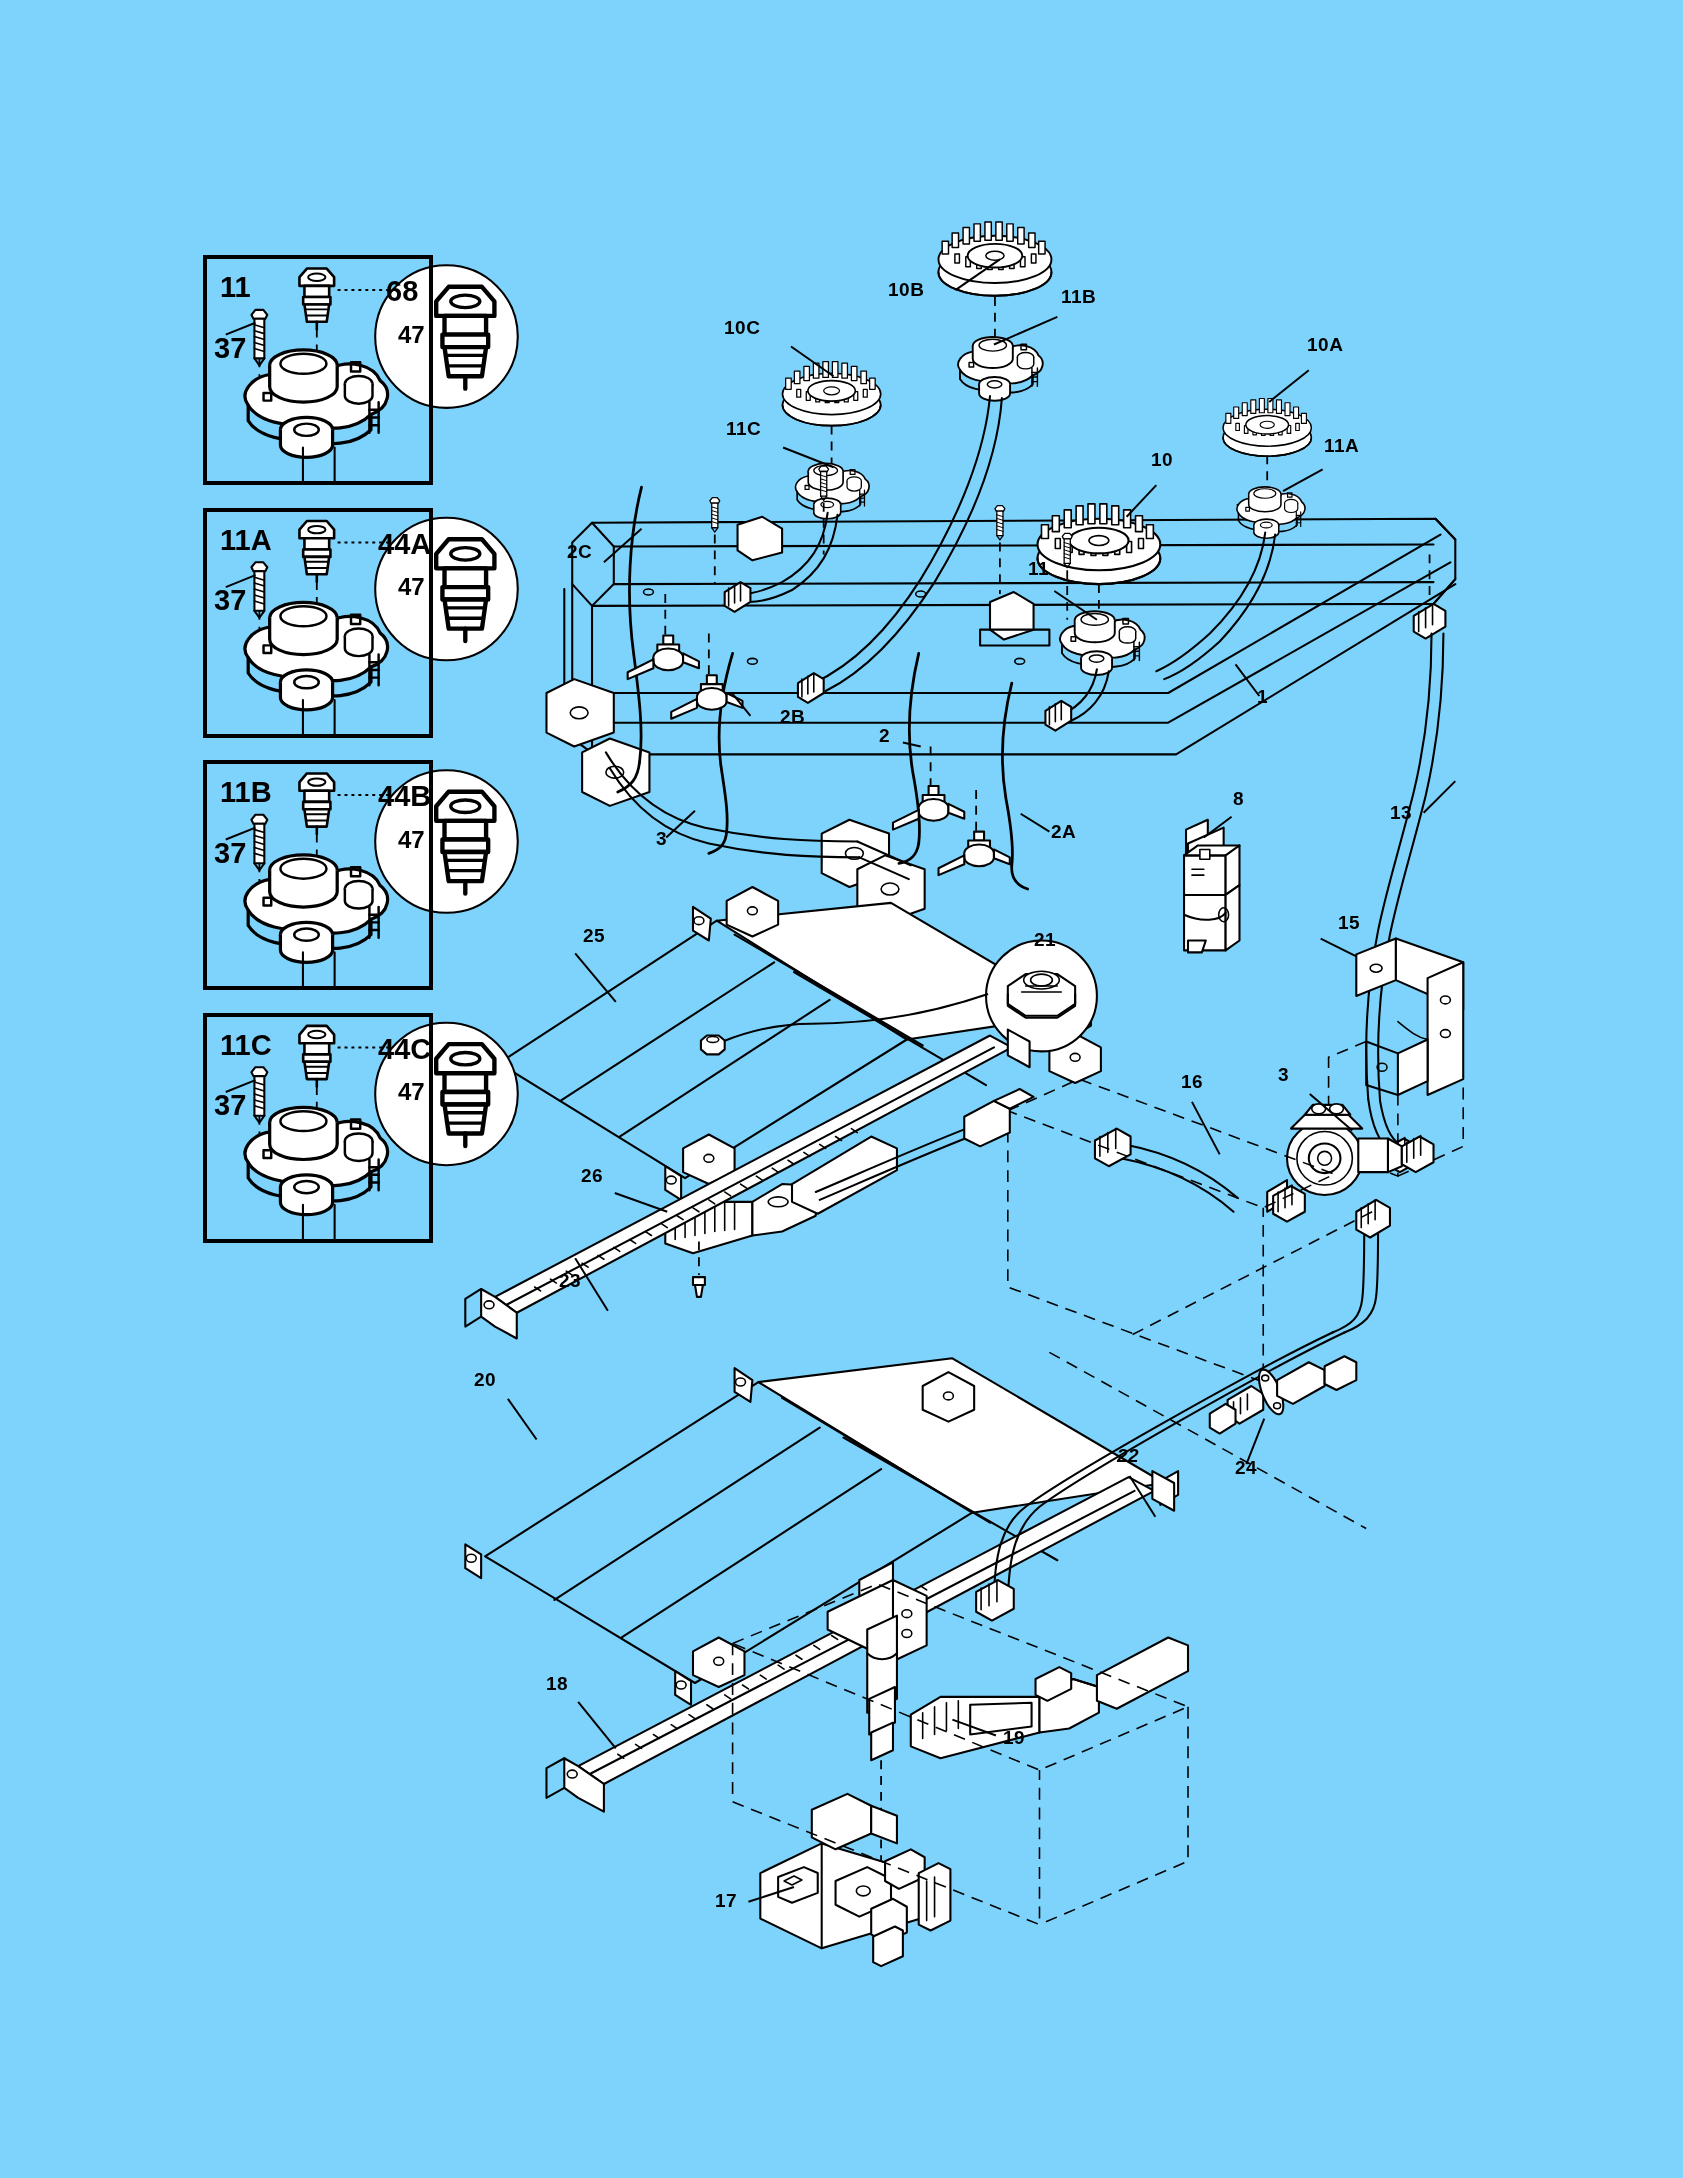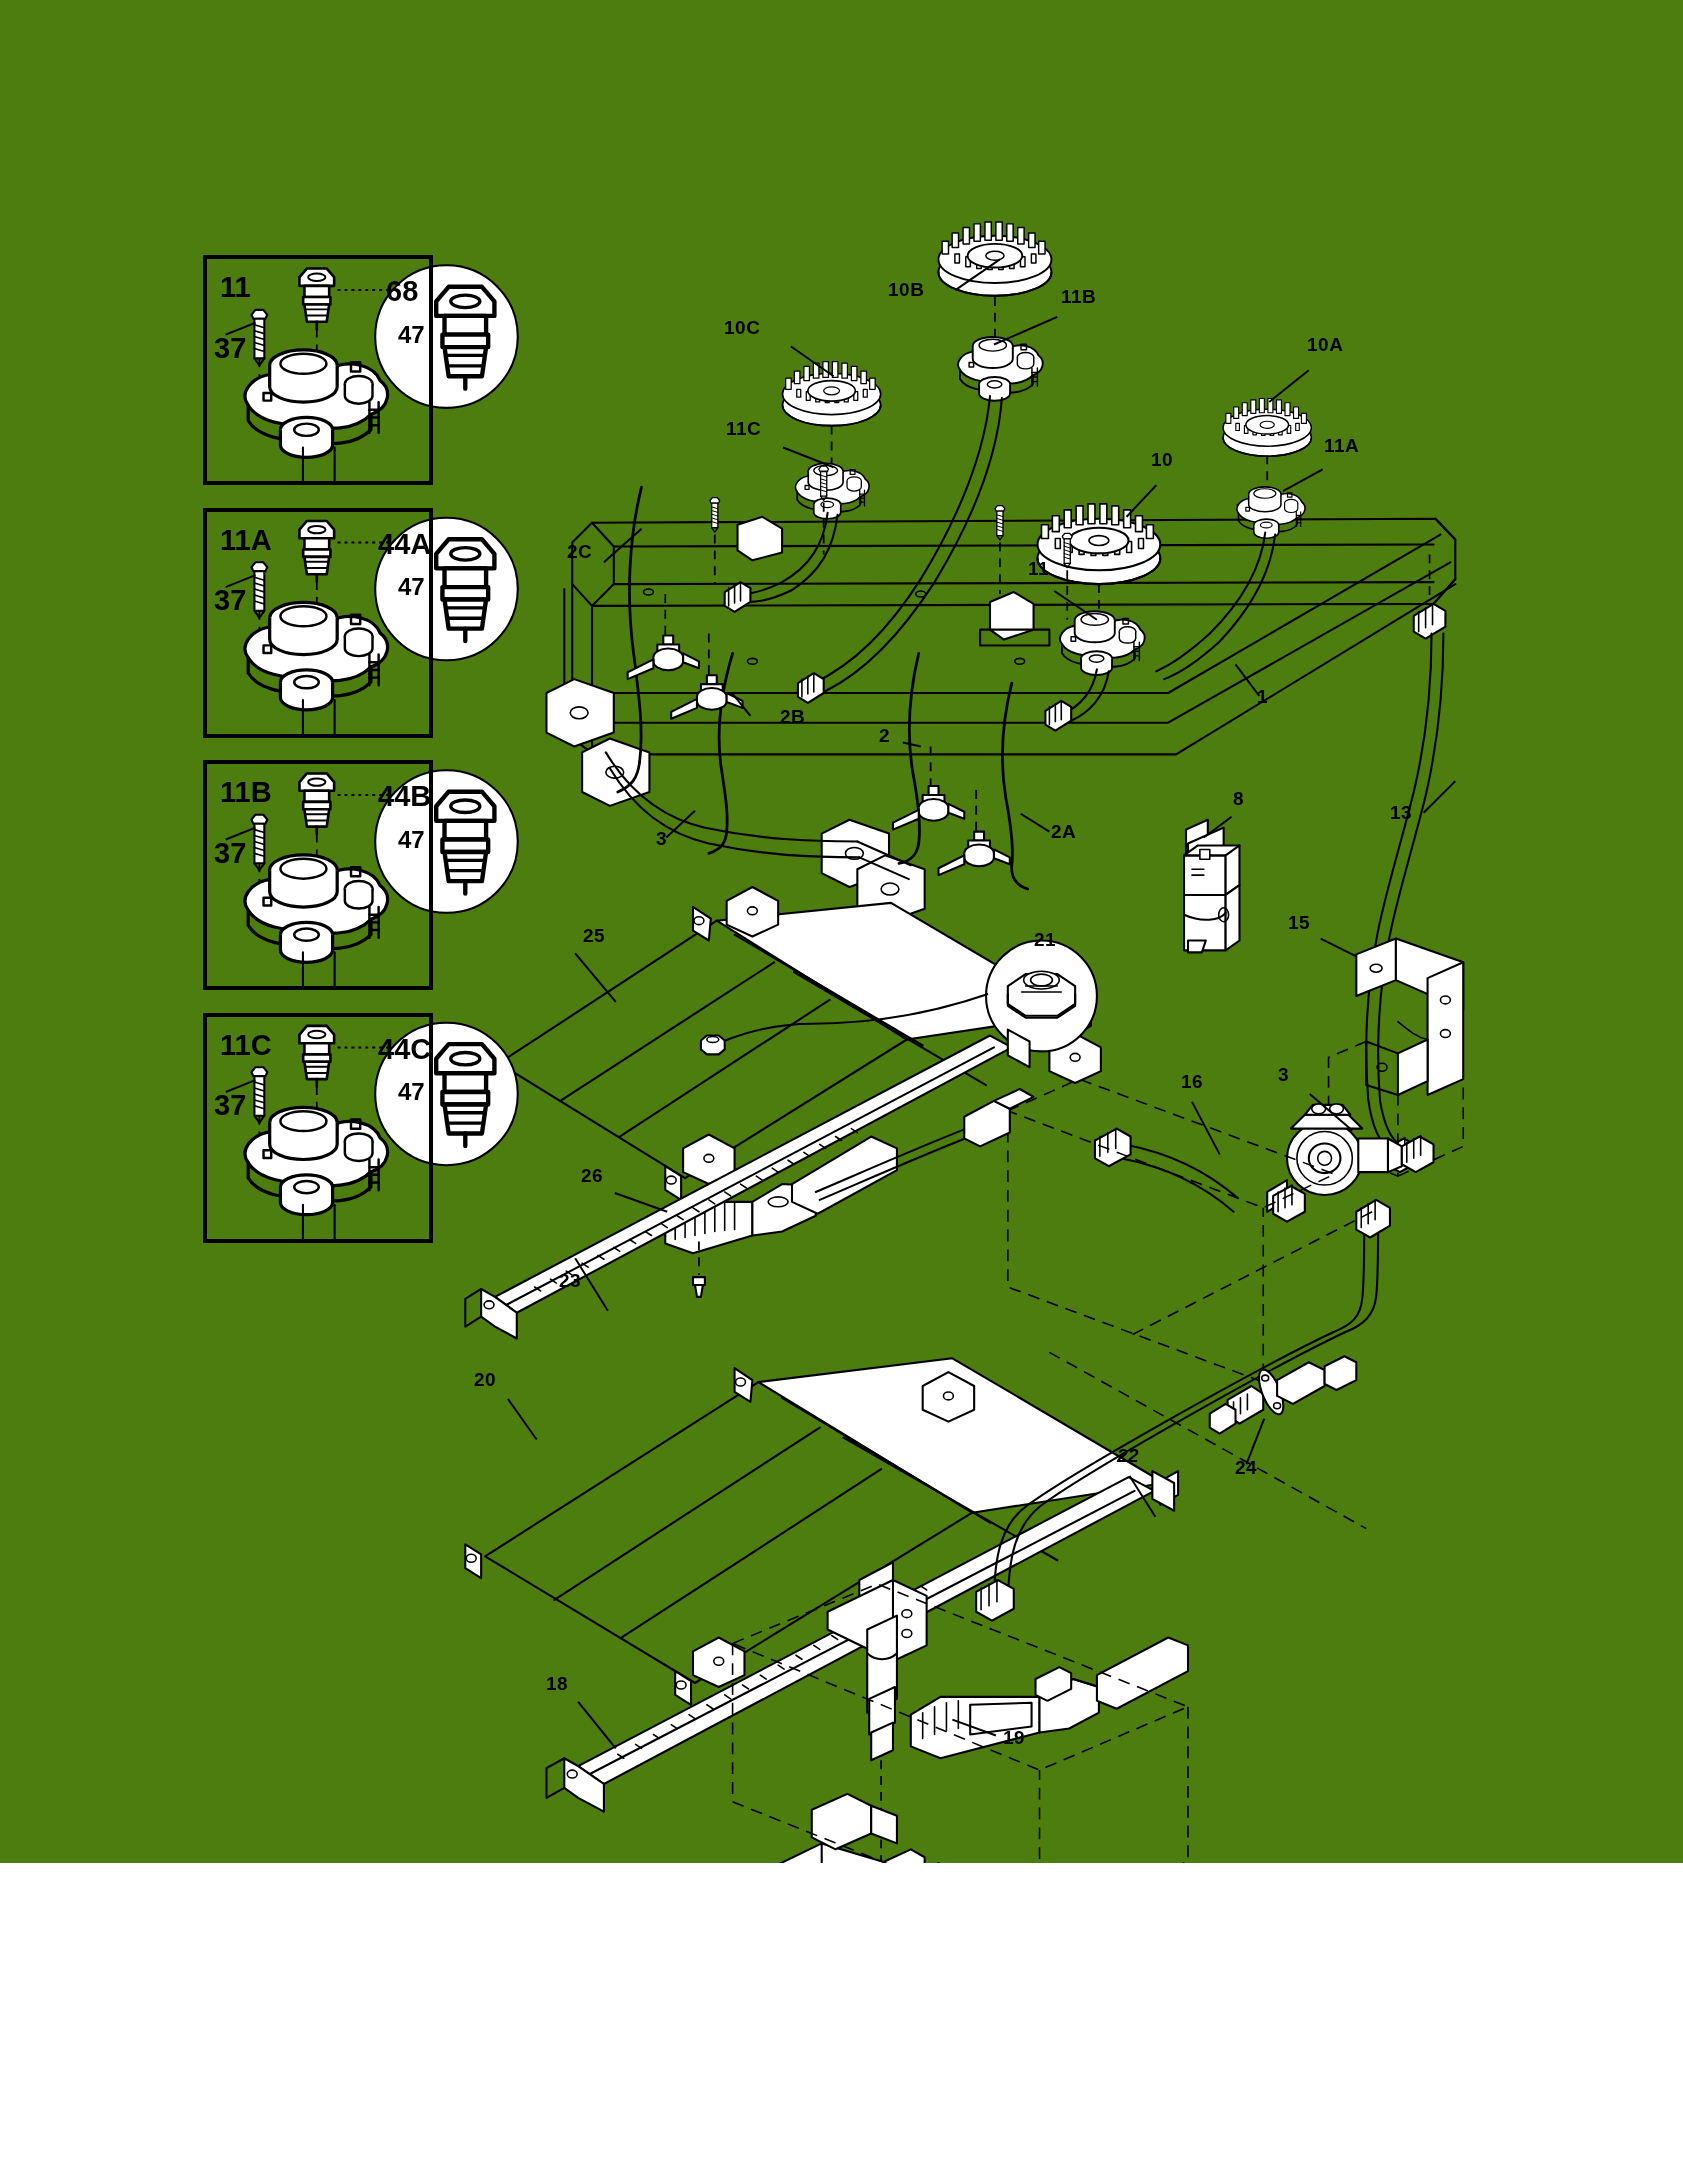--- a/index.html
+++ b/index.html
@@ -7,22 +7,22 @@
     margin: 0;
     padding: 0;
     background: #ffffff;
   }
   body {
     font-family: "Liberation Sans", sans-serif;
   }
   #page {
     position: relative;
     width: 1683px;
-    height: 1863px;
-    background: #4d7c0f;
+    height: 2178px;
+    background: #7dd3fc;
     overflow: hidden;
   }
   #diagram-svg {
     position: absolute;
     left: 0;
     top: 0;
     width: 1683px;
     height: 2178px;
   }
   .callout {
@@ -641,21 +641,21 @@
   <div class="callout big" style="left:1151px; top:450px;">10</div>
   <div class="callout big" style="left:1028px; top:559px;">11</div>
   <div class="callout big" style="left:567px; top:542px;">2C</div>
   <div class="callout big" style="left:1257px; top:687px;">1</div>
   <div class="callout big" style="left:752px; top:707px;margin-left:28px;">2B</div>
   <div class="callout big" style="left:879px; top:726px;">2</div>
   <div class="callout big" style="left:1233px; top:789px;">8</div>
   <div class="callout big" style="left:1390px; top:803px;">13</div>
   <div class="callout big" style="left:1051px; top:822px;">2A</div>
   <div class="callout big" style="left:656px; top:829px;">3</div>
-  <div class="callout big" style="left:1288px; top:913px;">15</div>
+  <div class="callout big" style="left:1338px; top:913px;">15</div>
   <div class="callout big" style="left:548px; top:926px;margin-left:35px;">25</div>
   <div class="callout big" style="left:1034px; top:930px;">21</div>
   <div class="callout big" style="left:1181px; top:1072px;">16</div>
   <div class="callout big" style="left:1278px; top:1065px;">3</div>
   <div class="callout big" style="left:581px; top:1166px;">26</div>
   <div class="callout big" style="left:543px; top:1271px;margin-left:16px;">23</div>
   <div class="callout big" style="left:474px; top:1370px;">20</div>
   <div class="callout big" style="left:1117px; top:1446px;font-style:italic;">22</div>
   <div class="callout big" style="left:1235px; top:1458px;">24</div>
   <div class="callout big" style="left:546px; top:1674px;">18</div>

